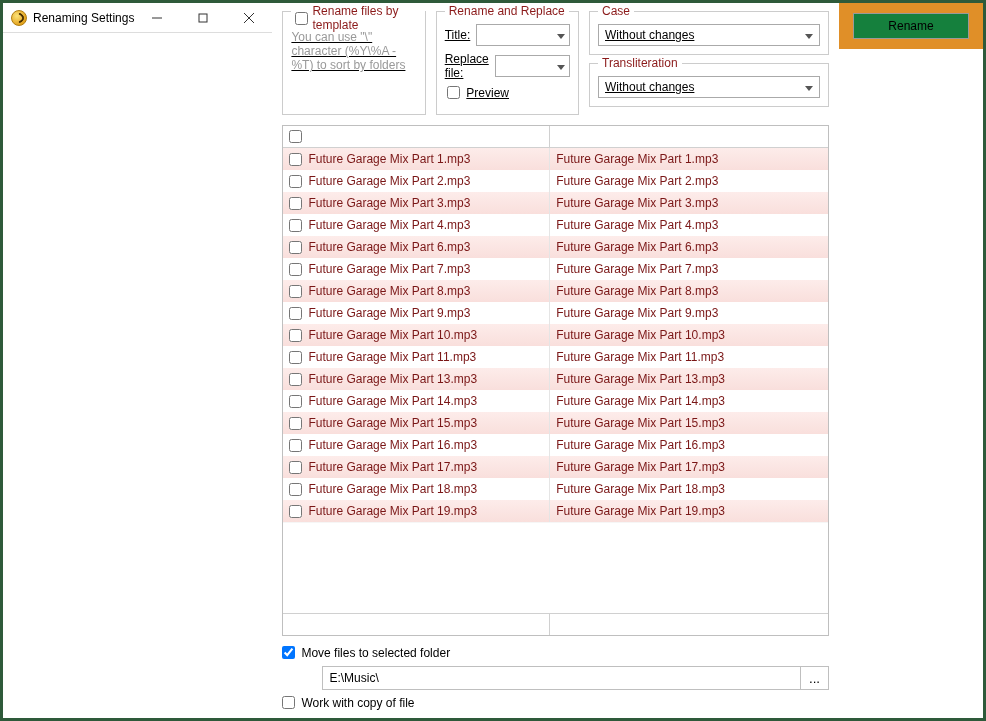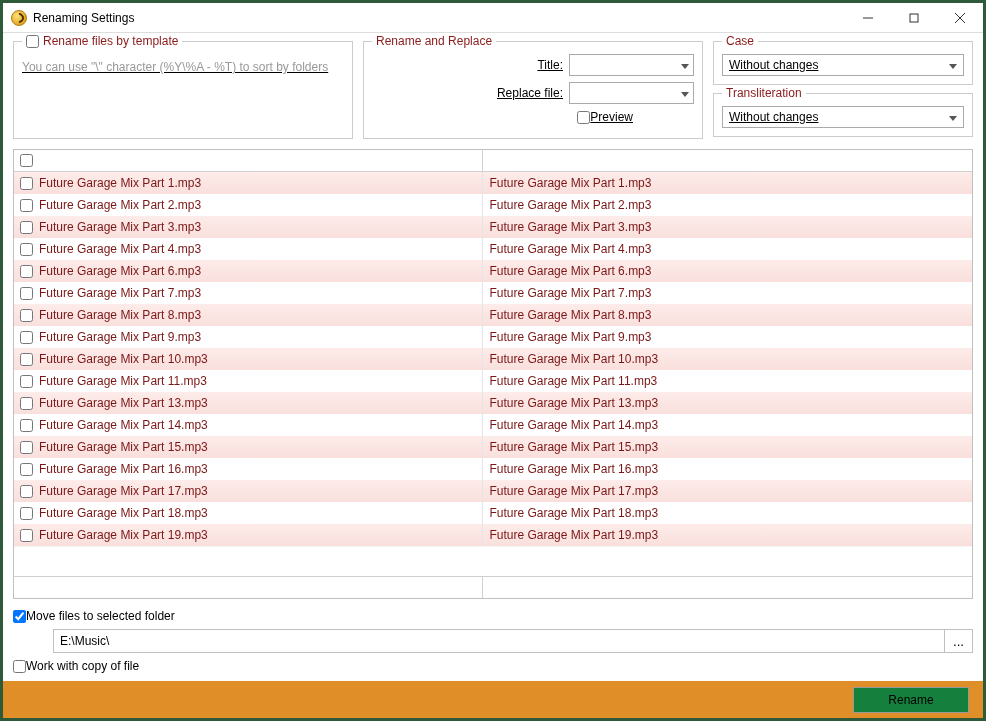--- a/index.html
+++ b/index.html
@@ -1,51 +1,51 @@
 <!DOCTYPE html>
 <html><head>
 <meta charset="utf-8">
 <style>
 * { box-sizing: border-box; margin: 0; padding: 0; font-family: "Segoe UI", Tahoma, sans-serif; }
 html, body { width: 986px; height: 721px; background: #2e5a3a; overflow: hidden; }
-.window { position: absolute; inset: 3px; background: #fff; display: flex; flex-direction: column; }
+.window { position: absolute; inset: 3px; background: #fff; display: flex; }
 .titlebar { height: 30px; display: flex; align-items: center; border-bottom: 1px solid #ddd; }
 .titlebar .icon { width: 16px; height: 16px; margin: 0 6px 0 8px; border-radius: 50%; background: radial-gradient(circle at 35% 35%, #fbe27a 0, #e4a41e 70%); display: flex; align-items: center; justify-content: center; border: 1px solid #b07d10; }
 .titlebar .icon::after { content:""; width:6px; height:6px; border:2px solid #4a3000; border-left-color: transparent; border-bottom-color: transparent; border-radius: 50%; transform: rotate(45deg); }
 .titlebar .title { font-size: 12px; flex: 1; }
 .titlebar .winbtns { display: flex; }
 .titlebar .winbtn { width: 46px; height: 30px; display: flex; align-items: center; justify-content: center; font-size: 12px; font-family: "Segoe UI Symbol", sans-serif; }
 .titlebar .winbtn svg { width: 10px; height: 10px; }
 
 .content { flex: 1; display: flex; flex-direction: column; padding: 8px 10px 0 10px; }
 .top-row { display: flex; gap: 10px; text-decoration: underline; }
 
 .group { border: 1px solid #ccc; padding: 12px 8px 8px; position: relative; font-size: 12px; }
 .group .legend { position: absolute; top: -8px; left: 8px; background: #fff; padding: 0 4px; color: #8b1a1a; font-size: 12px; display: flex; align-items: center; gap: 4px; }
 
 .g-template { flex: 1; min-width: 0; }
 .g-sr { flex: 1; min-width: 0; }
-.g-case, .g-trans { width: 260px; }
+.g-case, .g-trans { width: 240px; }
 .col3 { display: flex; flex-direction: column; gap: 8px; }
 
 .template-input-row { display: flex; align-items: center; gap: 2px; }
 .template-input {
   flex: 1; min-width: 0; height: 22px; border: 1px solid #ccc;
   background: #f3f3f3; color: #999; padding: 0 4px; font-size: 12px;
 }
 .mini-btn { width: 18px; height: 22px; display:flex; align-items:center; justify-content:center; color:#999; }
 .pair-icon svg, .info-icon svg, .dd-icon svg { width: 14px; height: 14px; }
 .hint { color: #999; font-size: 12px; margin-top: 6px; }
 
 .sr-row { display: flex; align-items: center; justify-content: flex-end; gap: 6px; margin-bottom: 6px; }
 .sr-row label { font-size: 12px; }
 .combo { width: 125px; height: 22px; border: 1px solid #aaa; background: #fff; display: flex; align-items: center; justify-content: space-between; padding: 0 4px; font-size: 12px; }
 .wide-combo { width: 100%; height: 22px; border: 1px solid #aaa; background: #fff; display:flex; align-items:center; justify-content:space-between; padding: 0 6px; font-size: 12px; }
 
-.check { display:inline-flex; align-items:center; font-size: 12px; }
+.check { display:inline-flex; align-items:flex-start; gap:6px; font-size: 12px; }
 .check input { width: 13px; height: 13px; }
 
 .table-wrap { flex: 1; border: 1px solid #bfbfbf; margin-top: 10px; display: flex; flex-direction: column; overflow: hidden; }
 .thead { display: flex; height: 22px; background: #fff; border-bottom: 1px solid #d0d0d0; }
 .th1 { width: 49%; border-right: 1px solid #d0d0d0; display: flex; align-items: center; padding-left: 6px; }
 .th2 { flex: 1; }
 .th1 input { width: 13px; height: 13px; }
 .tbody { flex: 1; overflow-y: auto; }
 .trow { display: flex; height: 22px; font-size: 12px; color: #7a1616; }
 .trow:nth-child(odd) { background: linear-gradient(#fdecea, #f9dfdc); }

